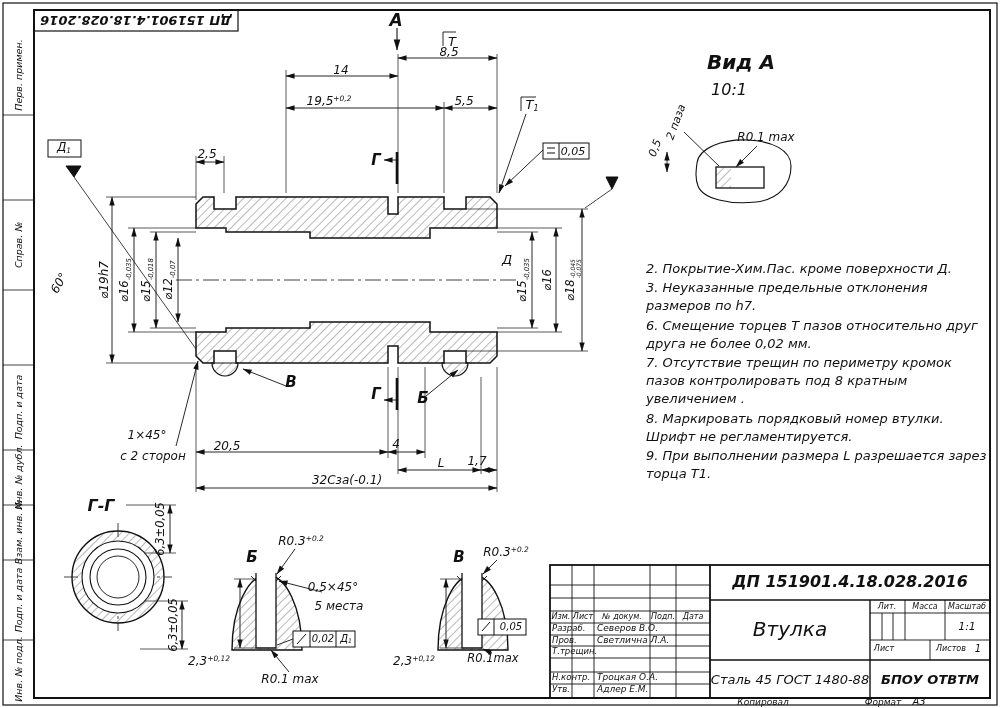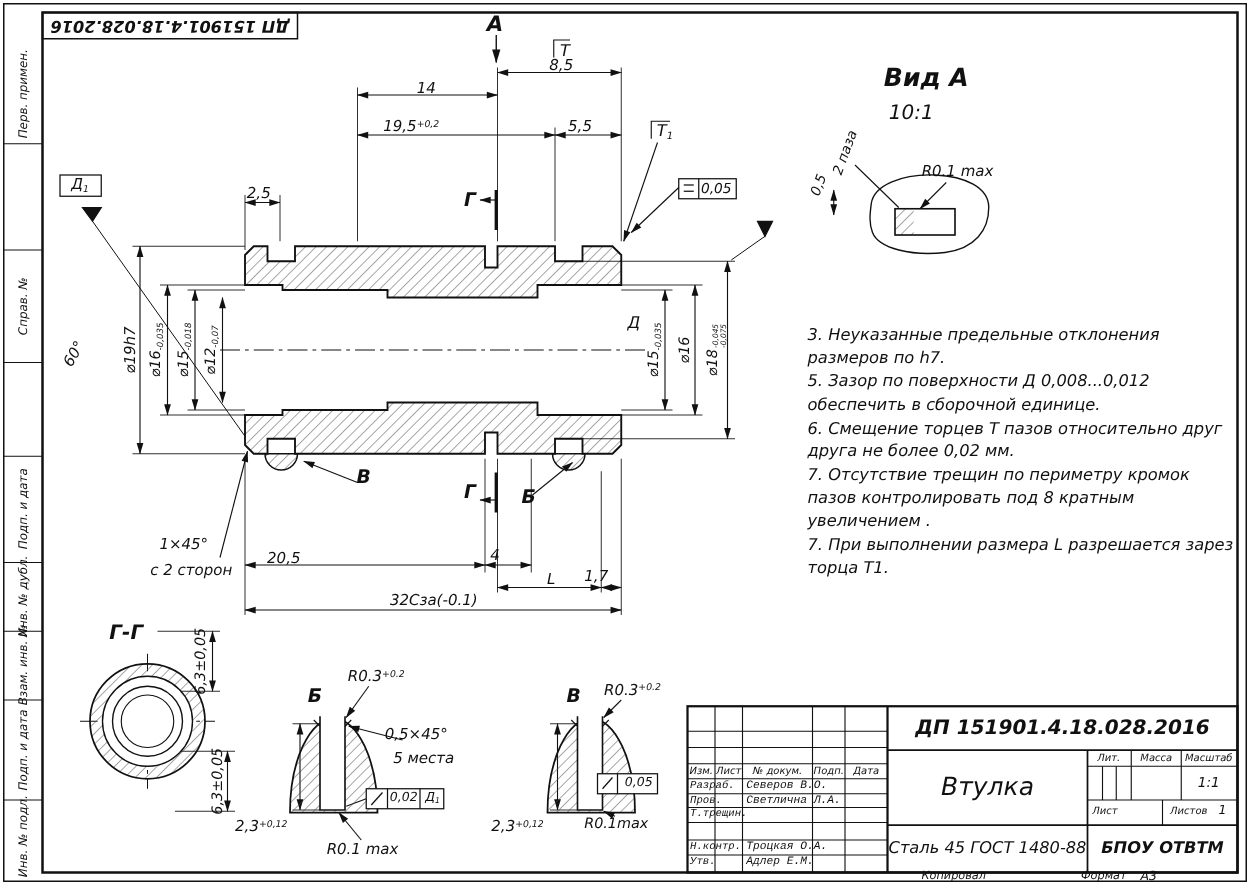--- a/index.html
+++ b/index.html
@@ -5,21 +5,21 @@
   html,body{margin:0;padding:0;background:#e9e9e9;}
   #sheet{position:relative;width:1000px;height:708px;background:#fff;overflow:hidden;
          font-family:"DejaVu Sans","Liberation Sans",sans-serif;}
   #geom{position:absolute;left:0;top:0;}
   .pin{position:absolute;transform:translate(-50%,-50%);white-space:nowrap;font-style:italic;
        color:#111;font-size:12px;line-height:1;}
   .r90{transform:translate(-50%,-50%) rotate(-90deg);}
   .r60{transform:translate(-50%,-50%) rotate(-60deg);}
   .r70{transform:translate(-50%,-50%) rotate(-70deg);}
   .r180{transform:translate(-50%,-50%) rotate(180deg);}
-  .tl{position:absolute;white-space:nowrap;font-style:italic;color:#111;line-height:1;font-family:Liberation Mono, monospace;}
+  .tl{position:absolute;white-space:nowrap;font-style:italic;color:#111;line-height:1;}
   .b{font-weight:600;}
   .sup{font-size:0.62em;vertical-align:0.5em;}
   .sub{font-size:0.62em;vertical-align:-0.25em;}
   .tol{font-size:0.6em;vertical-align:-0.35em;}
   .stack{display:inline-flex;flex-direction:column;font-size:0.52em;line-height:1.1;
          vertical-align:-0.15em;margin-left:1px;}
   .reqs{position:absolute;left:646px;top:260px;width:342px;font-style:italic;font-size:13px;
         line-height:1.4;color:#111;}
   .reqs>div{margin-bottom:1px;}
 </style>
@@ -280,25 +280,26 @@
 <span class="pin" style="left:477px;top:461px">1,7</span>
 <span class="pin" style="left:347px;top:480px">32Сза(-0.1)</span>
 
 <span class="pin b" style="left:741px;top:62px;font-size:20px">Вид А</span>
 <span class="pin" style="left:729px;top:90px;font-size:16px">10:1</span>
 <span class="pin" style="left:766px;top:137px">R0.1 max</span>
 <span class="pin r70" style="left:655px;top:148px;font-size:11px">0,5</span>
 <span class="pin r70" style="left:676px;top:122px;font-size:11px">2 паза</span>
 
 <div class="reqs">
+  <div>2. Покрытие-Хим.Пас. кроме поверхности Д.</div>
   <div>3. Неуказанные предельные отклонения размеров по h7.</div>
-  <div>5. Зазор по поверхности Д 0,008...0,012 обеспечить в сборочной единице.</div>
   <div>6. Смещение торцев Т пазов относительно друг друга не более 0,02 мм.</div>
   <div>7. Отсутствие трещин по периметру кромок пазов контролировать под 8 кратным увеличением .</div>
-  <div>7. При выполнении размера L разрешается зарез торца Т1.</div>
+  <div>8. Маркировать порядковый номер втулки. Шрифт не регламентируется.</div>
+  <div>9. При выполнении размера L разрешается зарез торца Т1.</div>
 </div>
 
 <span class="pin b" style="left:101px;top:506px;font-size:16px">Г-Г</span>
 <span class="pin r90" style="left:161px;top:529px;font-size:11.5px">6,3±0,05</span>
 <span class="pin r90" style="left:174px;top:625px;font-size:11.5px">6,3±0,05</span>
 
 <span class="pin b" style="left:252px;top:557px;font-size:15px">Б</span>
 <span class="pin" style="left:301px;top:541px"><span>R0.3</span><span class="sup">+0.2</span></span>
 <span class="pin" style="left:333px;top:587px">0,5×45°</span>
 <span class="pin" style="left:339px;top:606px">5 места</span>

